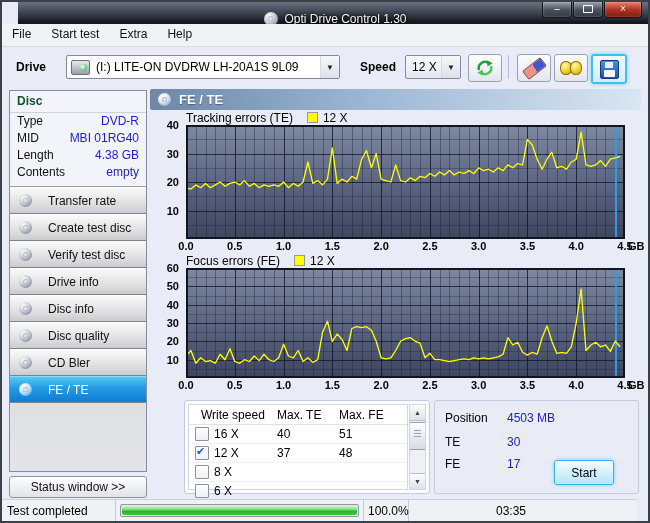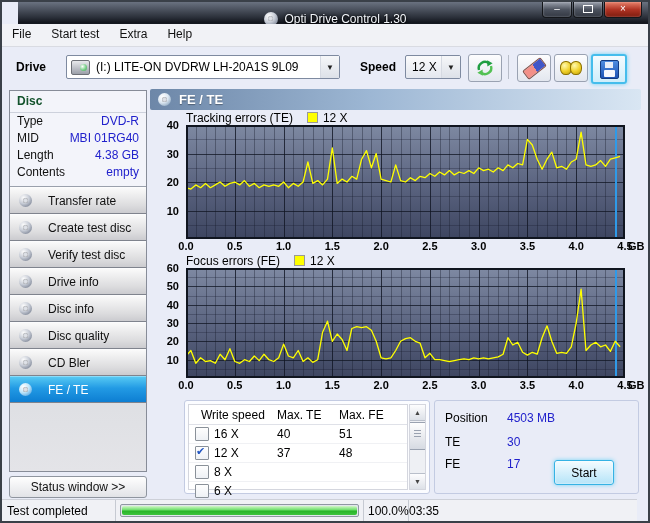--- a/index.html
+++ b/index.html
@@ -114,21 +114,21 @@
   #start-btn{position:absolute;right:24px;bottom:8px;width:58px;height:23px;border:1px solid #35b2e4;border-radius:3px;
     background:linear-gradient(#f4fcff,#d8f1fc 45%,#b5e4f8);box-shadow:0 0 4px #72d3f5,inset 0 0 2px #fff;
     font-size:12px;color:#000;display:flex;align-items:center;justify-content:center;}
   
   #statusbar{position:absolute;left:0;right:11px;bottom:0;height:21px;background:#f0f1f5;border-top:1px solid #cdd0d8;
     display:flex;align-items:stretch;font-size:12px;color:#000;}
   .sb-sec{border-right:1px solid #c6cad2;display:flex;align-items:center;box-sizing:border-box;}
   #sb1{width:114px;padding-left:5px;}
   #sb2{width:248px;padding:2px 4px;}
   #sb3{width:45px;padding-left:4px;}
-  #sb4{flex:1;border-right:none;justify-content:flex-start;padding-right:24px;}
+  #sb4{flex:1;border-right:none;justify-content:center;padding-right:24px;}
   #prog-groove{flex:1;height:13px;border:1px solid #8f97a2;border-radius:2px;background:#e2e6ec;padding:1px;box-sizing:border-box;}
   #prog-fill{height:100%;border-radius:2px;background:linear-gradient(#d2f6c8,#6ade68 45%,#28b428 55%,#3ec43e);}
 </style>
 </head>
 <body>
 
 <div id="window">
 
   <div id="titlebar">
     <span class="app-ic disc"></span>

